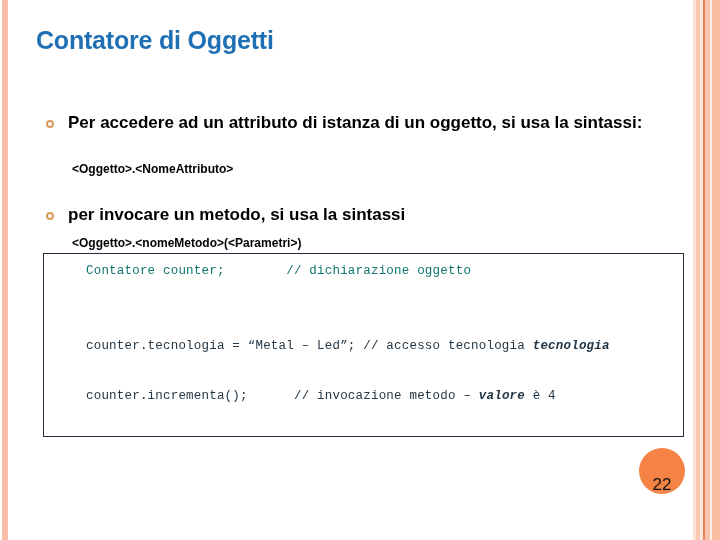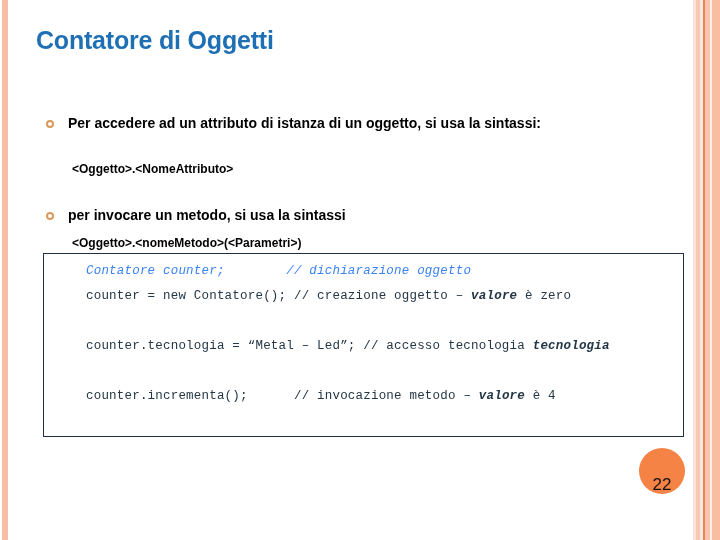--- a/index.html
+++ b/index.html
@@ -78,21 +78,21 @@
     height: 8px;
     border: 2px solid #d99a5b;
     border-radius: 50%;
     background: #ffffff;
     margin-top: 4px;
     margin-right: 14px;
     flex: none;
     box-sizing: border-box;
   }
   .bullet-text {
-    font-size: 14px;
+    font-size: 17px;
     font-weight: bold;
     color: #000000;
     line-height: 14px;
   }
 
   #bullet1 { top: 116px; }
   #bullet2 { top: 208px; }
 
   
   .syntax-line {
@@ -117,21 +117,21 @@
     box-sizing: border-box;
     background: transparent;
   }
   .code-line {
     position: absolute;
     font-family: "Liberation Mono", "DejaVu Sans Mono", monospace;
     font-size: 12.5px;
     white-space: pre;
     letter-spacing: 0.2px;
   }
-  .code-black { color: #3b82f6; font-style: italic; }
+  .code-black { color: #0f766e; }
   .code-navy  { color: #243746; }
   .code-line .cmt { font-family: "Liberation Mono", "DejaVu Sans Mono", monospace; }
   .code-line .em  { font-weight: bold; font-style: italic; }
 
   #code1 { left: 42px; top: 10px; }
   #code2 { left: 42px; top: 35px; }
   #code3 { left: 42px; top: 85px; }
   #code4 { left: 42px; top: 135px; }
 
   
@@ -184,21 +184,20 @@
     <span class="bullet-mark"></span>
     <span class="bullet-text">per invocare un metodo, si usa la sintassi</span>
   </div>
 
   <div class="syntax-line" id="syntax2">&lt;Oggetto&gt;.&lt;nomeMetodo&gt;(&lt;Parametri&gt;)</div>
 
   <div id="code-box">
 
     <div class="code-line code-black" id="code1"><span>Contatore counter;</span><span>        </span><span class="cmt">// dichiarazione oggetto</span></div>
 
-    <div class="code-line code-navy" id="code2"><span>counter = new Contatore();</span><span> </span><span class="cmt">// creazione oggetto – </span><span class="em">valore</span><span class="cmt"> è zero</span></div>
 
     <div class="code-line code-navy" id="code3"><span>counter.tecnologia = “Metal – Led”;</span><span> </span><span class="cmt">// accesso tecnologia </span><span class="em">tecnologia</span><span class="cmt"></span></div>
 
     <div class="code-line code-navy" id="code4"><span>counter.incrementa();</span><span>      </span><span class="cmt">// invocazione metodo – </span><span class="em">valore</span><span class="cmt"> è 4</span></div>
 
   </div>
 
   <div id="page-badge">
     <span id="page-badge-num">22</span>
   </div>

